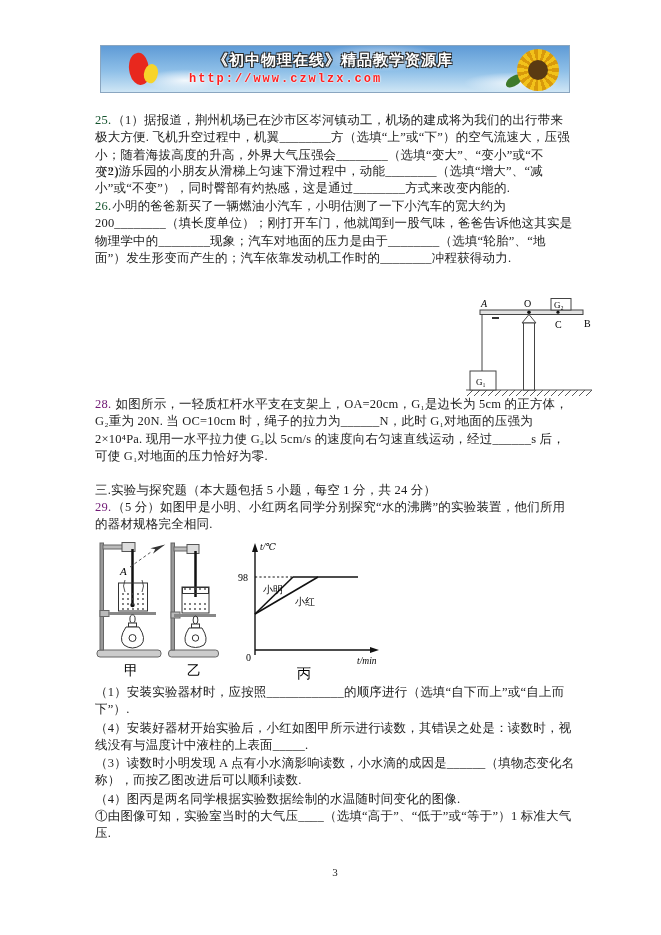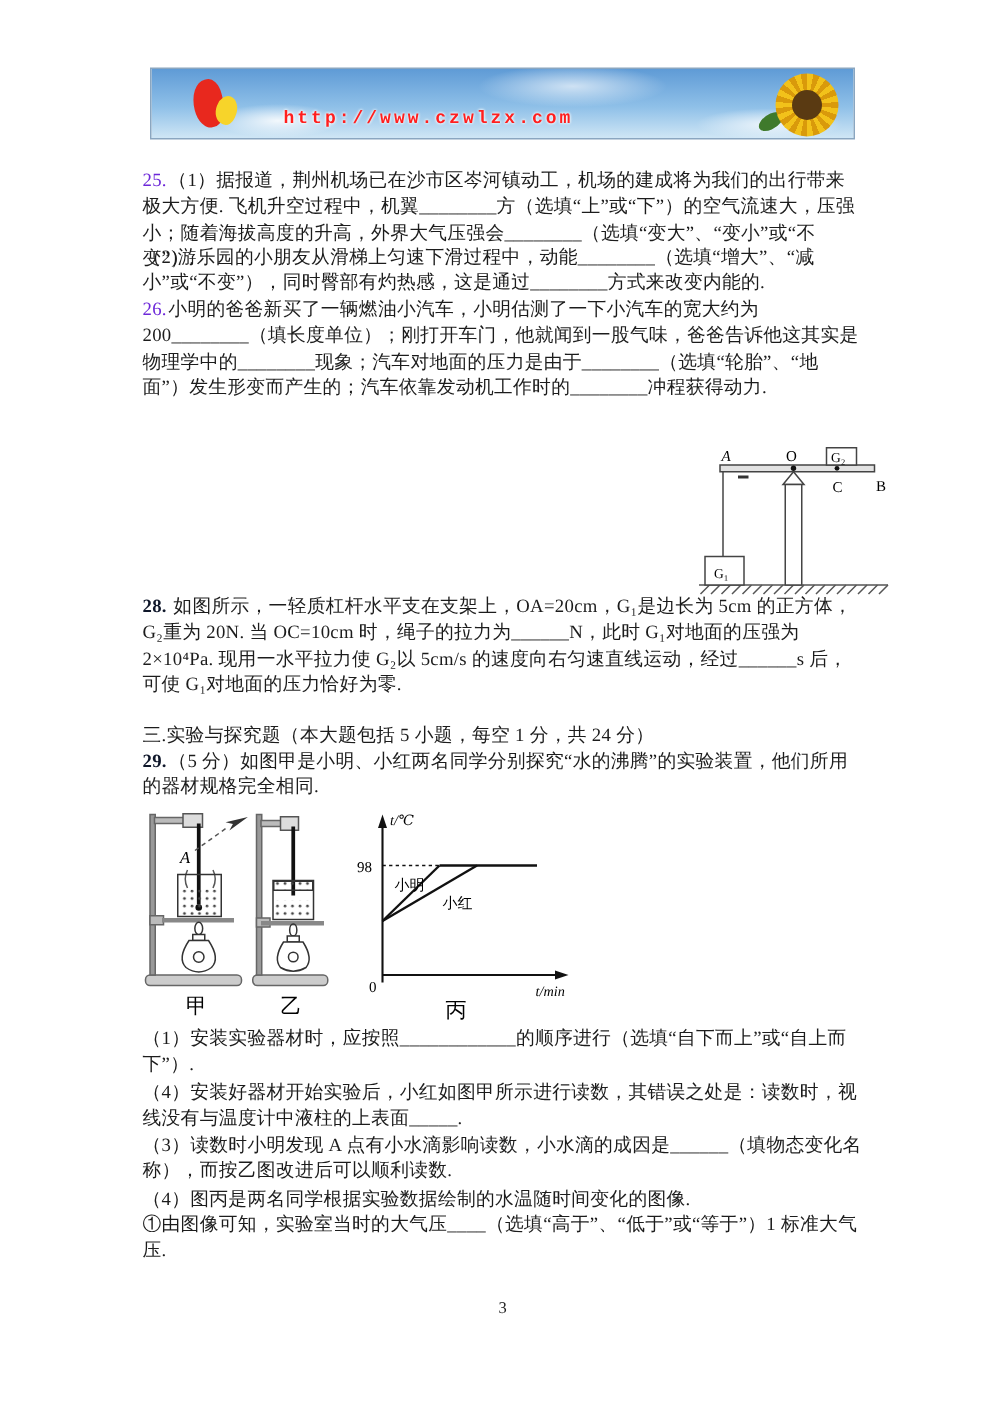--- a/index.html
+++ b/index.html
@@ -1,22 +1,22 @@
 <!DOCTYPE html>
 <html><head>
 <meta charset="utf-8">
 <style>
   html,body{margin:0;padding:0;background:#ffffff;}
   .page{position:relative;width:661px;height:935px;background:#fff;
         font-family:"Liberation Serif","DejaVu Serif",serif;color:#1c1c1c;overflow:hidden;}
   .para{position:absolute;left:95px;width:480px;font-size:12.5px;line-height:17.3px;
         letter-spacing:0.2px;}
   .qnum{margin-right:1px;}
-  .blue{color:#6d28d9;text-align:center;}
-  .red{color:#0f172a;font-weight:bold;}
+  .blue{color:#14532d;text-align:center;}
+  .red{color:#701a75;}
   
   .banner{position:absolute;left:100px;top:45px;width:470px;height:48px;
           border:1px solid #8aa6c0;box-sizing:border-box;overflow:hidden;
           background:
             radial-gradient(ellipse 60px 16px at 18% 75%, rgba(255,255,255,.85), rgba(255,255,255,0) 70%),
             radial-gradient(ellipse 90px 20px at 60% 25%, rgba(255,255,255,.65), rgba(255,255,255,0) 70%),
             radial-gradient(ellipse 70px 15px at 88% 80%, rgba(255,255,255,.75), rgba(255,255,255,0) 70%),
             linear-gradient(180deg,#5f9bd6 0%,#8fc0e8 55%,#cfe6f5 100%);}
   .banner-title{position:absolute;left:88px;right:92px;top:5px;text-align:center;
         font-size:15px;font-weight:bold;color:#ffffff;letter-spacing:1px;white-space:nowrap;
@@ -43,20 +43,21 @@
 </head>
 <body>
 
 <div class="page">
 
   <div class="banner">
     <div class="logo">
       <div class="l-red"></div>
       <div class="l-yellow"></div>
     </div>
+    <div class="banner-title">《初中物理在线》精品教学资源库</div>
     <div class="banner-url">http://www.czwlzx.com</div>
     <div class="leaf"></div>
     <div class="sunflower">
       <div class="sf-center"></div>
     </div>
   </div>
 
 
   <div class="para" style="top:112px">
     <span class="qnum blue">25.</span><span>（1）据报道，荆州机场已在沙市区岑河镇动工，机场的建成将为我们的出行带来极大方便. 飞机升空过程中，机翼________方（选填“上”或“下”）的空气流速大，压强小；随着海拔高度的升高，外界大气压强会________（选填“变大”、“变小”或“不变”）.</span>

